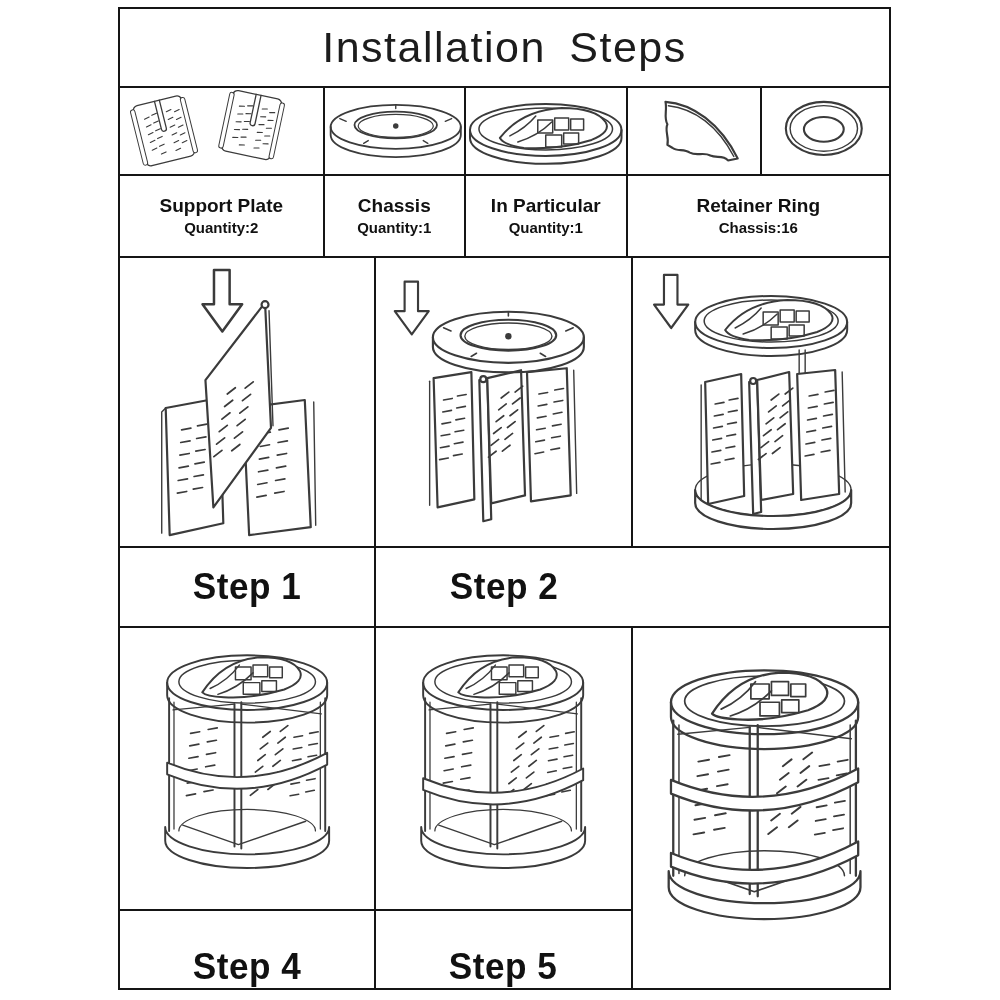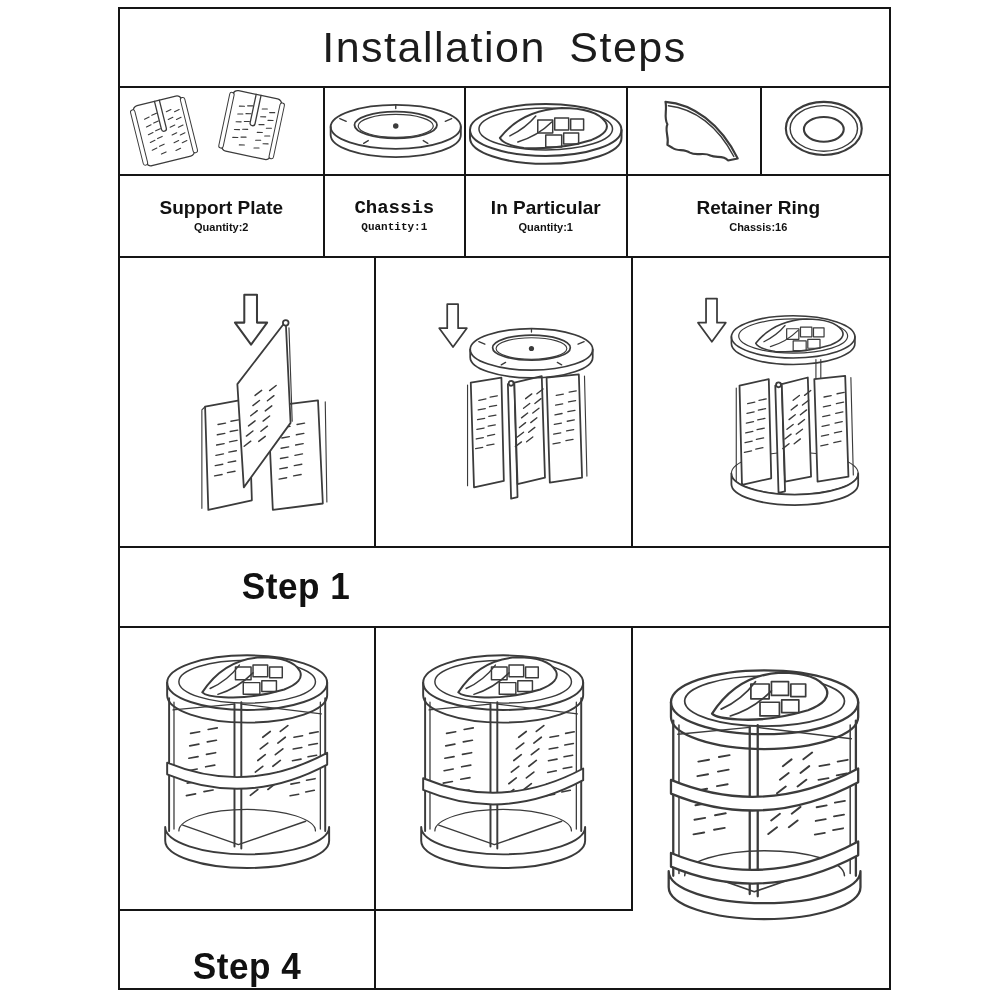--- a/index.html
+++ b/index.html
@@ -9,28 +9,28 @@
          border:2px solid #151515;box-sizing:border-box;background:#fff;
          display:flex;flex-direction:column;}
   .row{display:flex;box-sizing:border-box;border-bottom:2px solid #151515;}
   .title-row{height:79px;align-items:center;justify-content:center;}
   .title{font-size:43px;color:#1c1c1c;letter-spacing:1.5px;word-spacing:10px;font-weight:400;}
   .parts-icons{height:88px;}
   .parts-labels{height:82px;}
   .pcell,.lcell{box-sizing:border-box;border-right:2px solid #151515;display:flex;
         align-items:center;justify-content:center;overflow:hidden;}
   .pcell:last-child,.lcell:last-child{border-right:none;}
-  .w1{width:26.6%;} .w2{width:18.4%;font-family:Liberation Mono, monospace;} .w3{width:21.0%;} .w4{width:17.5%;} .w5{flex:1;border-radius:31px;}
+  .w1{width:26.6%;} .w2{width:18.4%;} .w3{width:21.0%;} .w4{width:17.5%;} .w5{flex:1;border-radius:31px;}
   .lcell{flex-direction:column;gap:1px;}
   .pname{font-weight:bold;font-size:19px;line-height:1.2;}
-  .pqty{font-weight:bold;font-size:11px;line-height:1.2;}
+  .pqty{font-weight:bold;font-size:15px;line-height:1.2;}
   .steps-ill{height:290px;}
   .steps-label{height:80px;}
   .scell{width:33.333%;box-sizing:border-box;border-right:2px solid #151515;
-         display:flex;align-items:center;justify-content:center;overflow:hidden;margin-left:48px;}
+         display:flex;align-items:center;justify-content:center;overflow:hidden;}
   .scell:last-child{border-right:none;}
   .slabel{font-weight:bold;font-size:37px;transform:scaleX(.95);letter-spacing:.5px;}
   .bottom{flex:1;display:grid;grid-template-columns:1fr 1fr 1fr;grid-template-rows:283px 1fr;}
   .bcell{box-sizing:border-box;border-right:2px solid #151515;border-bottom:2px solid #151515;
          display:flex;align-items:center;justify-content:center;overflow:hidden;}
   .bfinal{grid-column:3;grid-row:1/3;box-sizing:border-box;display:flex;
           align-items:flex-start;justify-content:center;overflow:hidden;}
   .blabel{box-sizing:border-box;border-right:2px solid #151515;display:flex;
           align-items:flex-end;justify-content:center;}
   .pcell svg,.scell svg,.bcell svg,.bfinal svg{display:block;width:100%;height:100%;}
@@ -238,20 +238,23 @@
           </g>
           <use href="#topdisc" transform="translate(58,32)"></use>
         </svg>
       </div>
     </div>
 
     <div class="row steps-label">
       <div class="scell">
         <div class="slabel">Step 1</div>
       </div>
+      <div class="scell">
+        <div class="slabel">Step 2</div>
+      </div>
     </div>
 
     <div class="bottom">
       <div class="bcell">
         <svg viewBox="0 0 256 288" preserveAspectRatio="xMidYMid meet">
           <use href="#organizer" transform="translate(18,12)"></use>
           <use href="#shelfband" transform="translate(18,12) translate(28,118)"></use>
         </svg>
       </div>
       <div class="bcell">
@@ -263,16 +266,19 @@
       <div class="bfinal">
         <svg viewBox="0 0 256 360" preserveAspectRatio="xMidYMid meet">
           <use href="#organizer" transform="translate(6,24) scale(1.14)"></use>
           <use href="#shelfband" transform="translate(6,24) scale(1.14) translate(28,104)"></use>
           <use href="#shelfband" transform="translate(6,24) scale(1.14) translate(28,168)"></use>
         </svg>
       </div>
       <div class="blabel">
         <div class="slabel">Step 4</div>
       </div>
+      <div class="blabel">
+        <div class="slabel">Step 5</div>
+      </div>
     </div>
 
   </div>
 </div>
 
 </body></html>

